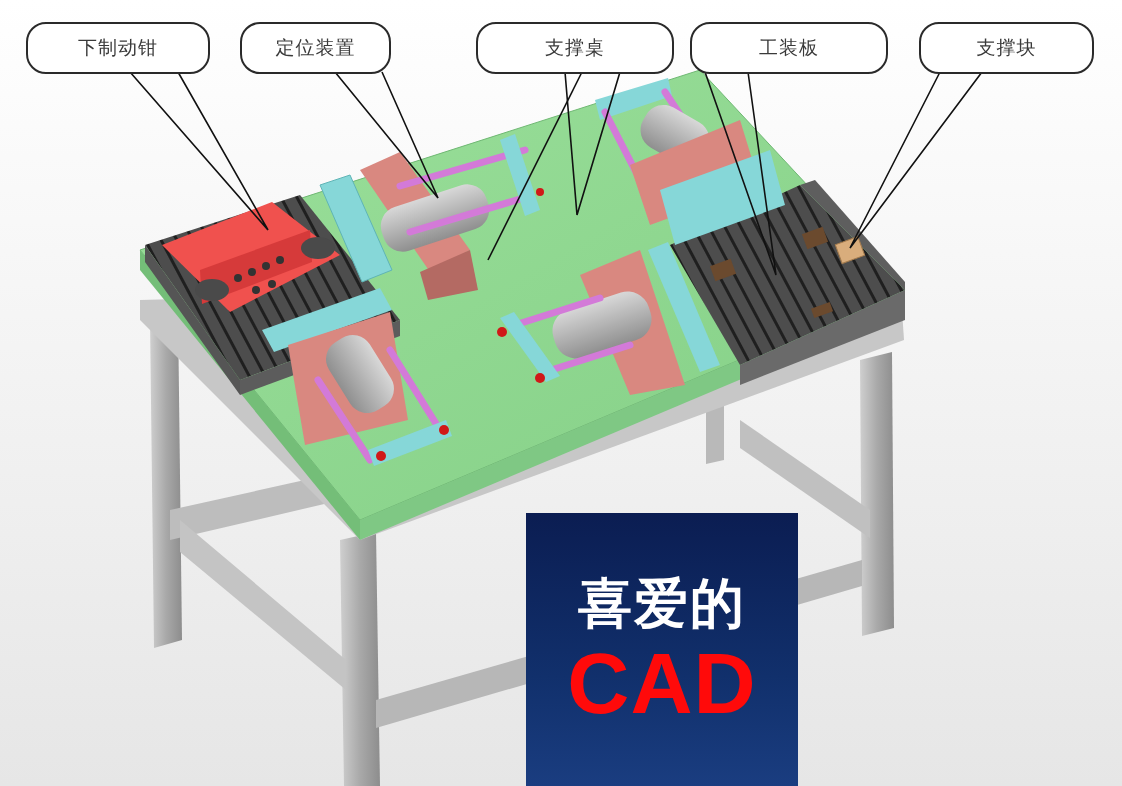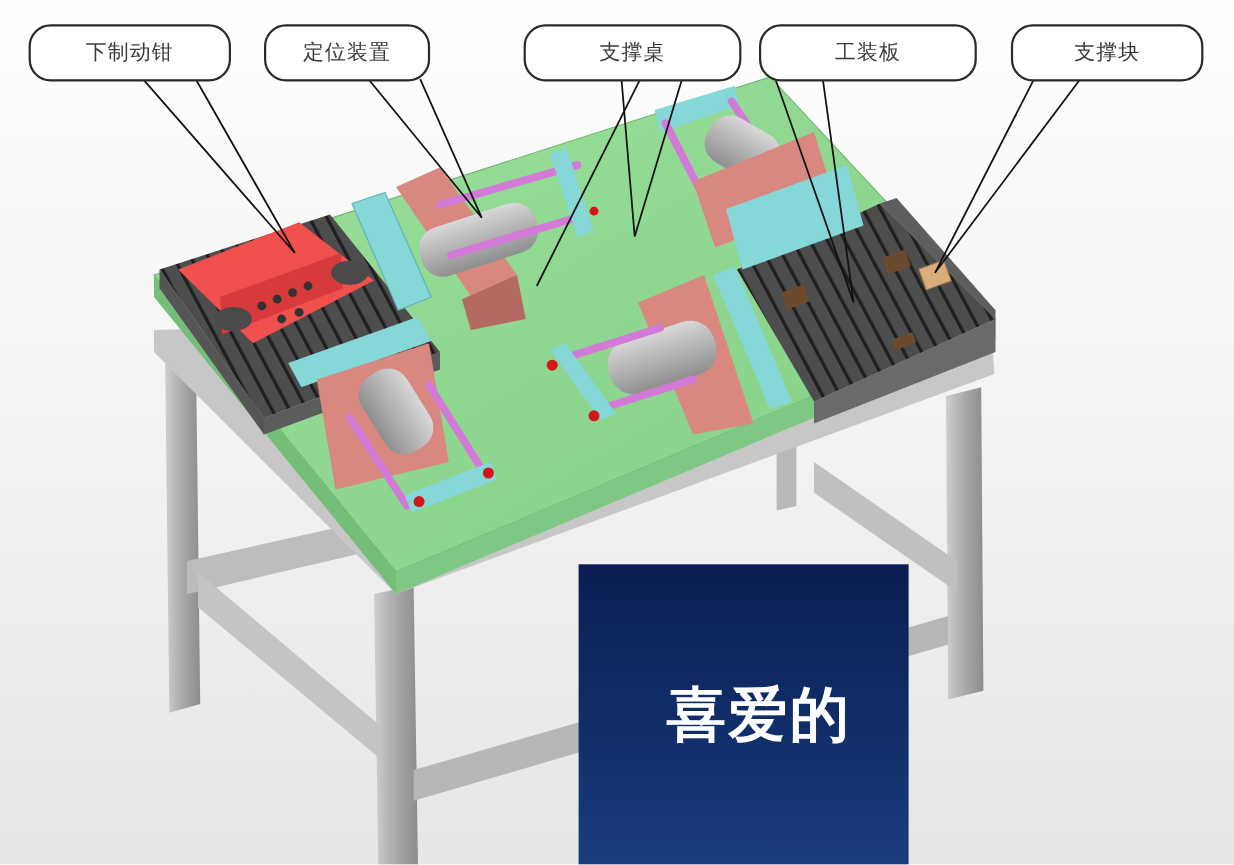--- a/index.html
+++ b/index.html
@@ -3,21 +3,21 @@
 <meta charset="utf-8">
 <style>
   html,body{margin:0;padding:0;background:#ffffff;}
   body{width:1122px;height:786px;position:relative;overflow:hidden;font-family:"DejaVu Sans","Liberation Sans",sans-serif;}
   #scene{position:absolute;left:0;top:0;width:1122px;height:786px;}
   .callout{position:absolute;top:22px;height:52px;border:2px solid #2a2a2a;border-radius:20px;background:#ffffff;
     display:flex;align-items:center;justify-content:center;font-family:Liberation Mono, monospace;
     font-size:19px;color:#3a3a3a;letter-spacing:1px;box-sizing:border-box;}
   #badge{position:absolute;left:526px;top:513px;width:272px;height:273px;
     background:linear-gradient(180deg,#0b1d52 0%,#11306c 60%,#1a3d80 100%);
-    display:flex;flex-direction:column;align-items:center;justify-content:center;padding-left:28px;}
+    display:flex;flex-direction:column;align-items:center;justify-content:center;}
   #badge .cn{color:#ffffff;font-family:"DejaVu Sans",sans-serif;font-weight:bold;font-size:54px;line-height:64px;letter-spacing:2px;}
   #badge .en{color:#ff0a0a;font-family:"Liberation Sans","DejaVu Sans",sans-serif;font-weight:bold;font-size:86px;line-height:90px;letter-spacing:1px;margin-top:2px;}
 </style>
 </head>
 <body>
 
 <svg id="scene" viewBox="0 0 1122 786" xmlns="http://www.w3.org/2000/svg">
   <defs>
     <linearGradient id="floor" x1="0" y1="0" x2="0" y2="1">
       <stop offset="0" stop-color="#ffffff"></stop>
@@ -154,13 +154,14 @@
 </div>
 <div class="callout" style="left:690px;width:198px;align-items:center;">
   <span>工装板</span>
 </div>
 <div class="callout" style="left:904px;width:175px;margin-left:15px;">
   <span>支撑块</span>
 </div>
 
 <div id="badge">
   <div class="cn">喜爱的</div>
+  <div class="en">CAD</div>
 </div>
 
 </body></html>

